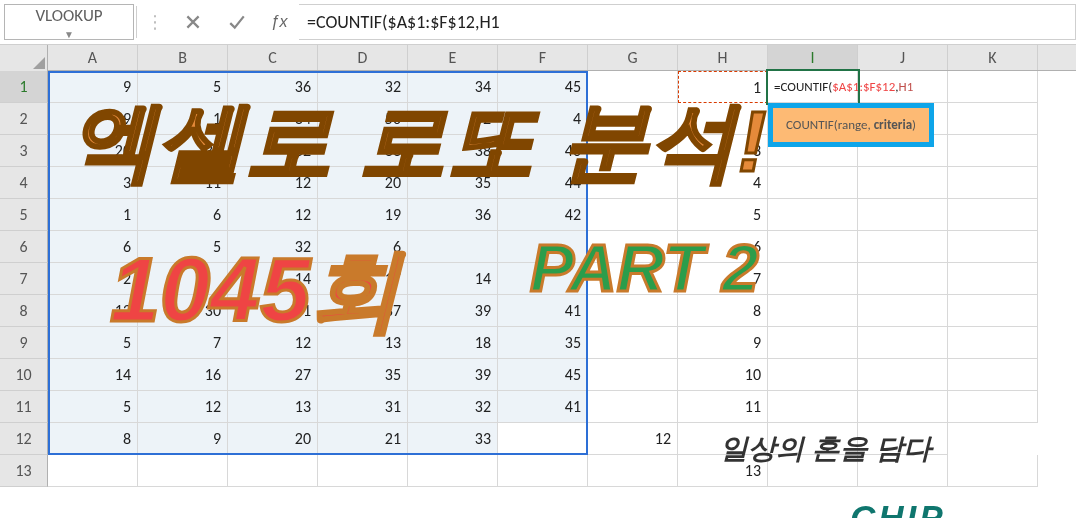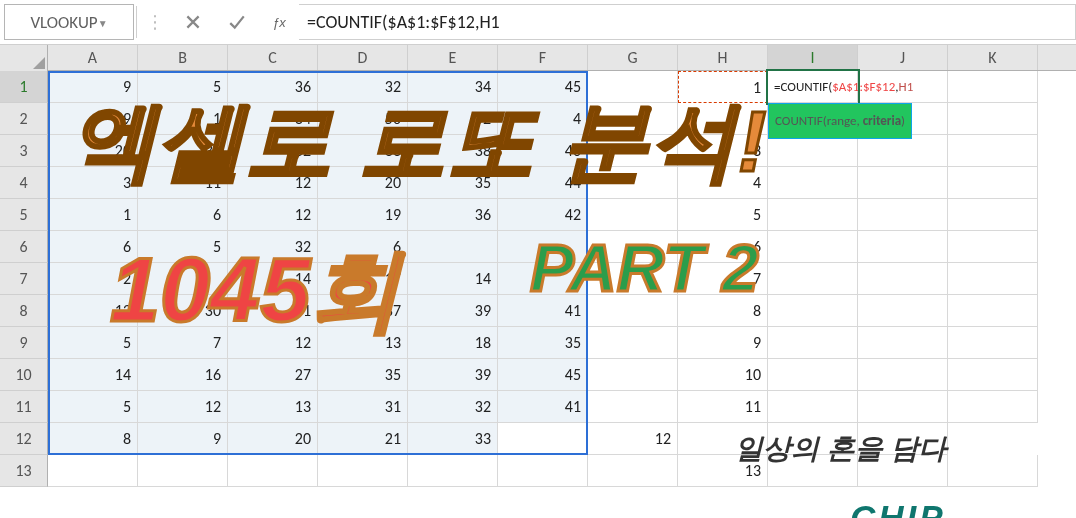--- a/index.html
+++ b/index.html
@@ -18,29 +18,30 @@
   .formula-bar {
     display: flex;
     align-items: center;
     height: 45px;
     background: #ffffff;
     border-bottom: 1px solid #cfcfcf;
   }
   .name-box {
     display: flex;
     align-items: center;
-    justify-content: center;
+    justify-content: space-between;
     width: 130px;
     height: 36px;
     border: 1px solid #b5b5b5;
     background: #ffffff;
     margin-left: 4px;
     padding: 0 6px;
     font-size: 17px;
     color: #606060;
+    flex-direction: column;
   }
   .name-box .dd {
     font-size: 10px;
     color: #888;
     margin-top: 2px;
   }
   .fx-divider {
     width: 1px;
     height: 32px;
     background: #cfcfcf;
@@ -58,21 +59,21 @@
   .fb-btn svg { width: 18px; height: 18px; }
   .fb-btn.expand { width: 32px; color: #bbb; }
   .fb-btn.check svg { stroke:#888; }
   .fb-btn.cancel svg { stroke:#888; }
   .fb-fx {
     width: 40px;
     height: 36px;
     display:flex; align-items:center; justify-content:center;
     font-style: italic;
     color: #666;
-    font-size: 13px;
+    font-size: 16px;
     font-family: "Segoe UI", Arial, sans-serif;
   }
   .formula-input {
     flex: 1;
     height: 36px;
     border: 1px solid #cfcfcf;
     border-left: none;
     padding: 4px 8px;
     font-size: 18px;
     color: #222;
@@ -148,23 +149,23 @@
     overflow: visible;
     z-index: 3;
     outline: 2px solid #217346;
   }
   .formula-range { color: #ef4444; }
   .formula-crit { color: #c0504d; text-align: right; }
   .tooltip {
     position: absolute;
     top: 32px;
     left: 0;
-    background: #22c55e;
-    border: 1px solid #0ea5e9;
-    padding: 1px 6px;
+    background: #fdba74;
+    border: 5px solid #0ea5e9;
+    padding: 1px 13px;
     font-size: 13px;
     color: #555;
     white-space: nowrap;
     z-index: 4;
   }
 
   
   .sel-outline {
     position: absolute;
     border: 2px solid #2d6fd6;
@@ -208,21 +209,20 @@
     font-family: Arial,"Malgun Gothic",sans-serif;
     white-space: nowrap;
   }
   .ov-foot1 {
     top: 430px; left: 720px;
     font-size: 28px;
     font-weight: 700;
     color: #333;
     font-family: "Malgun Gothic","Apple SD Gothic Neo",sans-serif;
     white-space: nowrap;
-    margin-left: 15px;
   }
   .ov-foot2 {
     top: 498px; left: 850px;
     font-size: 35px;
     font-weight: 700;
     color: #0f766e;
     font-family: Arial,sans-serif;
     letter-spacing: 3px;
   }
 </style>

